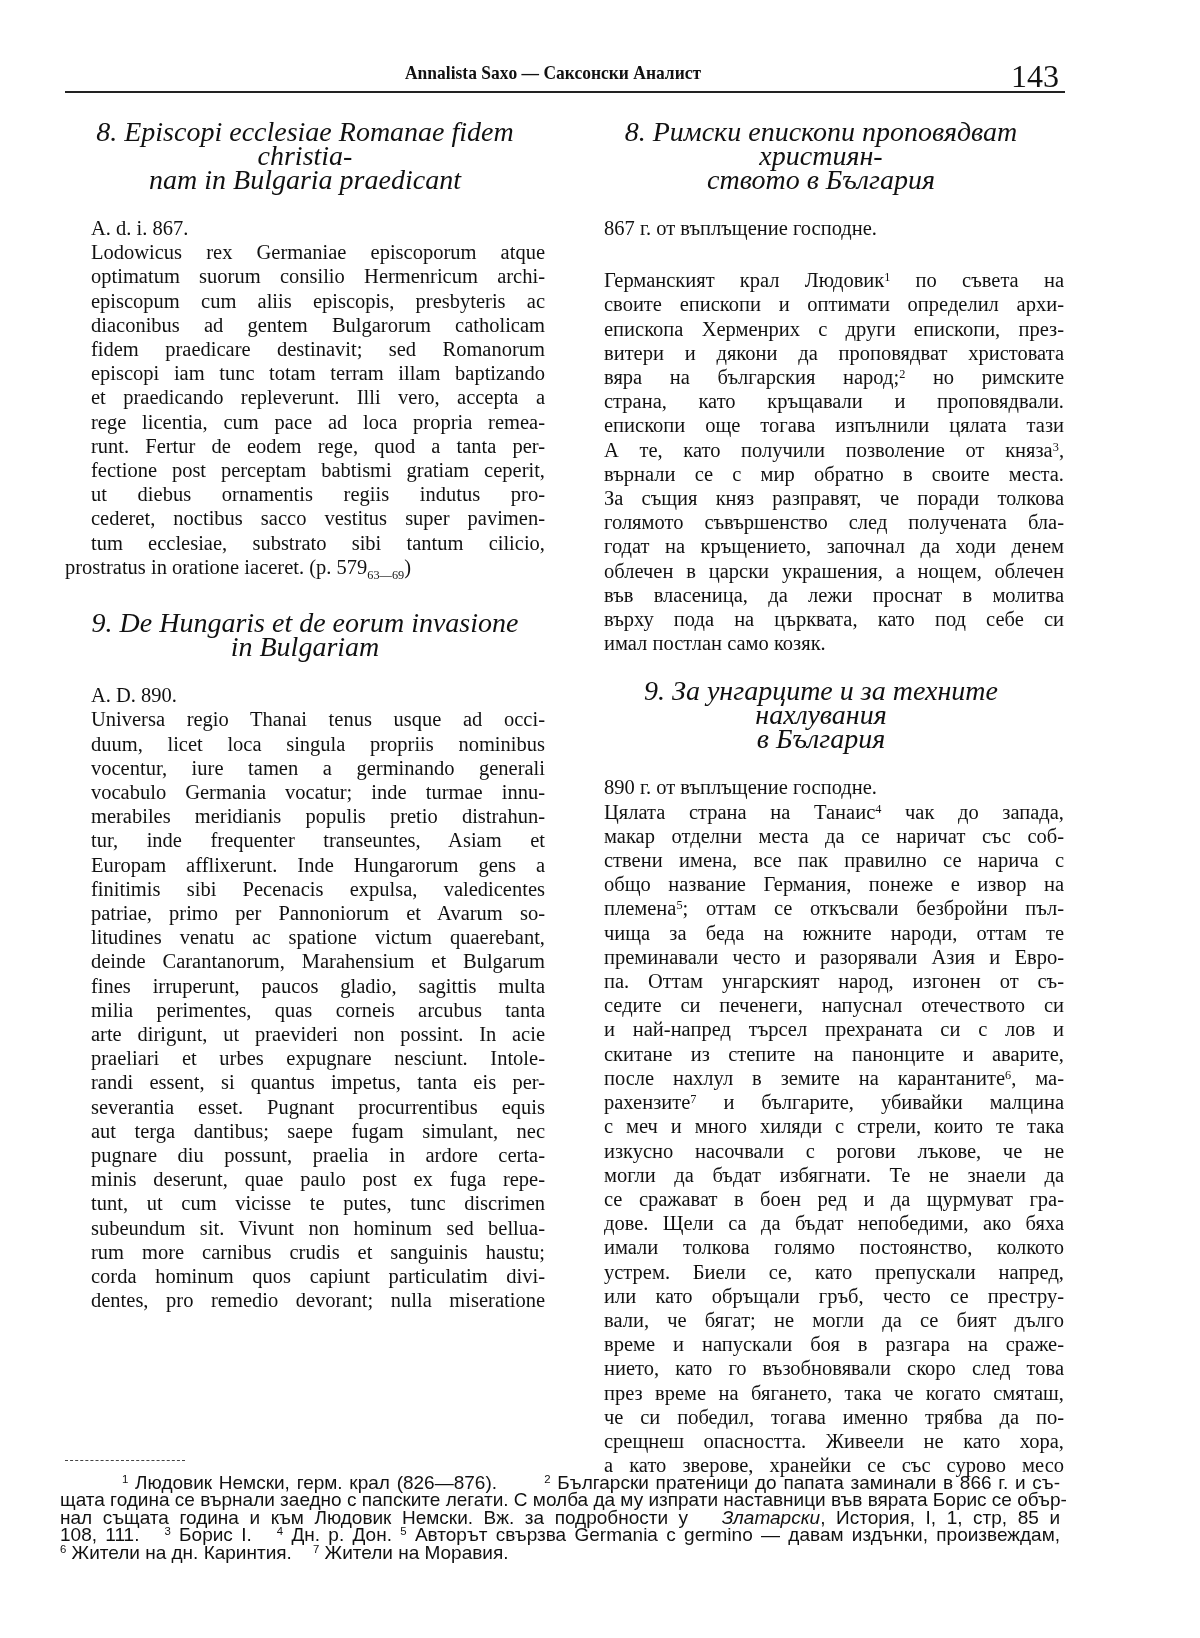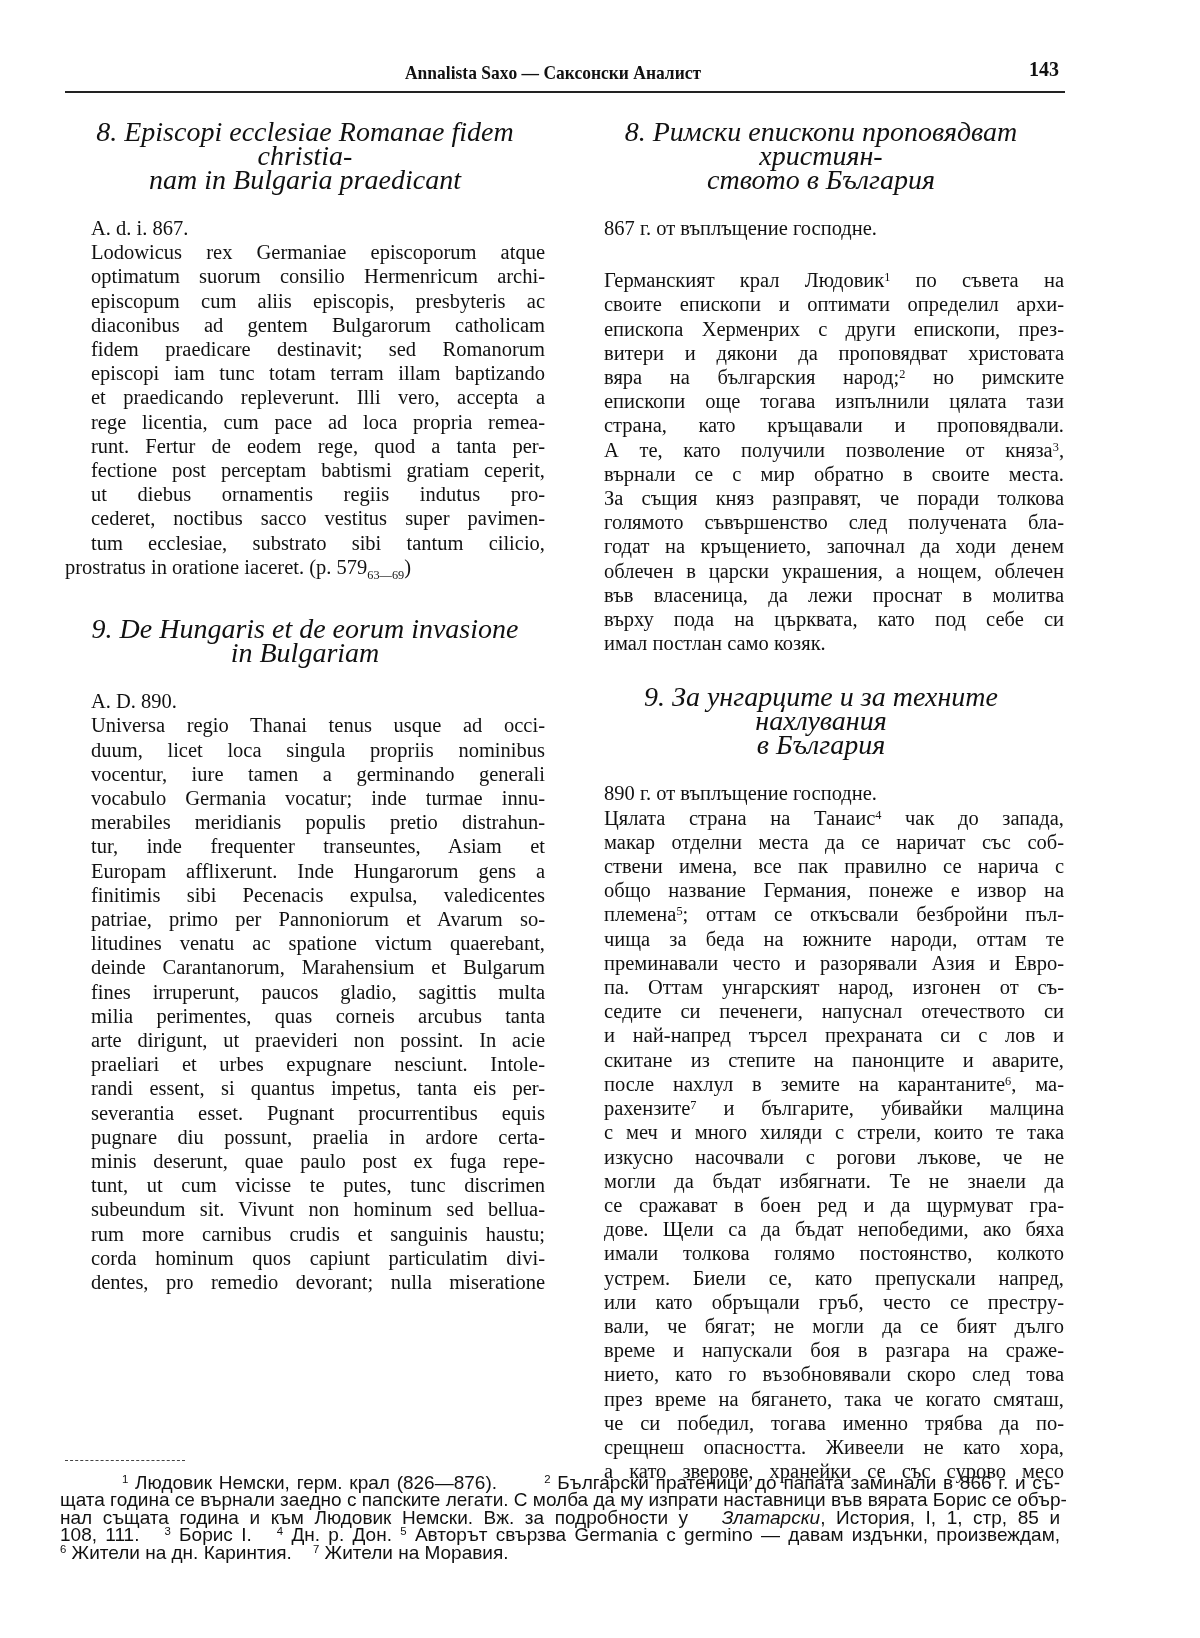--- a/index.html
+++ b/index.html
@@ -9,36 +9,36 @@
   }
   .header {
     position: absolute; left: 65px; top: 58px; width: 1000px; height: 32px;
   }
   .header .running-title {
     position: absolute; left: 340px; top: 4px;
     font-family: "Liberation Serif", serif; font-weight: bold; font-size: 19px;
     transform: scaleX(0.92); transform-origin: left;
   }
   .header .page-number {
-    position: absolute; right: 6px; top: 0px; font-size: 20px; font-weight: bold;
+    position: absolute; right: 6px; top: 0px; font-size: 32px; font-weight: normal;
   }
   .header-rule {
     position: absolute; left: 65px; top: 91px; width: 1000px; height: 2px; background: #222;
   }
   .col {
     position: absolute; top: 110px; width: 480px;
     font-size: 20.5px; line-height: 24.2px; text-align: justify;
   }
   .col.left { left: 65px; }
   .col.right { left: 578px; width: 486px; }
   .sec-title {
     font-style: italic; text-align: center; font-size: 28px; line-height: 24px;
     margin: 10px 0 0 0;
   }
-  .sec-title.second { margin-top: 30px; }
+  .sec-title.second { margin-top: 24px; }
   .date-line { margin-top: 24px; text-indent: 26px; }
   .para { text-indent: 26px; }
   .para-line { display: block; text-align: justify; text-align-last: justify; white-space: nowrap; }
   .para-line.last { text-align-last: left; }
   .fn-sep {
     position: absolute; left: 65px; top: 1460px; width: 120px; border-top: 1px dashed #444;
   }
   .footnotes {
     position: absolute; left: 60px; top: 1474px; width: 1000px;
     font-size: 19px; line-height: 17.4px; font-family: Liberation Sans, sans-serif;
@@ -98,20 +98,21 @@
       <span class="para-line">finitimis sibi Pecenacis expulsa, valedicentes</span>
       <span class="para-line">patriae, primo per Pannoniorum et Avarum so-</span>
       <span class="para-line">litudines venatu ac spatione victum quaerebant,</span>
       <span class="para-line">deinde Carantanorum, Marahensium et Bulgarum</span>
       <span class="para-line">fines irruperunt, paucos gladio, sagittis multa</span>
       <span class="para-line">milia perimentes, quas corneis arcubus tanta</span>
       <span class="para-line">arte dirigunt, ut praevideri non possint. In acie</span>
       <span class="para-line">praeliari et urbes expugnare nesciunt. Intole-</span>
       <span class="para-line">randi essent, si quantus impetus, tanta eis per-</span>
       <span class="para-line">severantia esset. Pugnant procurrentibus equis</span>
+      <span class="para-line">aut terga dantibus; saepe fugam simulant, nec</span>
       <span class="para-line">pugnare diu possunt, praelia in ardore certa-</span>
       <span class="para-line">minis deserunt, quae paulo post ex fuga repe-</span>
       <span class="para-line">tunt, ut cum vicisse te putes, tunc discrimen</span>
       <span class="para-line">subeundum sit. Vivunt non hominum sed bellua-</span>
       <span class="para-line">rum more carnibus crudis et sanguinis haustu;</span>
       <span class="para-line">corda hominum quos capiunt particulatim divi-</span>
       <span class="para-line">dentes, pro remedio devorant; nulla miseratione</span>
     </div>
 </div>
 
@@ -120,22 +121,22 @@
     <div>8. Римски епископи проповядват християн-</div>
     <div>ството в България</div>
   </div>
   <div class="date-line">867 г. от въплъщение господне.</div>
   <div class="para" id="bg8">
       <span class="para-line" style="text-indent: 26px; margin-top: 28px;"><span>Германският крал Людовик</span><sup>1</sup><span> по съвета на</span></span>
       <span class="para-line"><span>своите епископи и оптимати определил архи-</span></span>
       <span class="para-line"><span>епископа Херменрих с други епископи, през-</span></span>
       <span class="para-line"><span>витери и дякони да проповядват христовата</span></span>
       <span class="para-line"><span>вяра на българския народ;</span><sup>2</sup><span> но римските</span></span>
+      <span class="para-line"><span>страна, като кръщавали и проповядвали.</span></span>
       <span class="para-line"><span>епископи още тогава изпълнили цялата тази</span></span>
-      <span class="para-line"><span>страна, като кръщавали и проповядвали.</span></span>
       <span class="para-line"><span>А те, като получили позволение от княза</span><sup>3</sup><span>,</span></span>
       <span class="para-line"><span>върнали се с мир обратно в своите места.</span></span>
       <span class="para-line"><span>За същия княз разправят, че поради толкова</span></span>
       <span class="para-line"><span>голямото съвършенство след получената бла-</span></span>
       <span class="para-line"><span>годат на кръщението, започнал да ходи денем</span></span>
       <span class="para-line"><span>облечен в царски украшения, а нощем, облечен</span></span>
       <span class="para-line"><span>във власеница, да лежи проснат в молитва</span></span>
       <span class="para-line"><span>върху пода на църквата, като под себе си</span></span>
       <span class="para-line last"><span>имал постлан само козяк.</span></span>
     </div>

